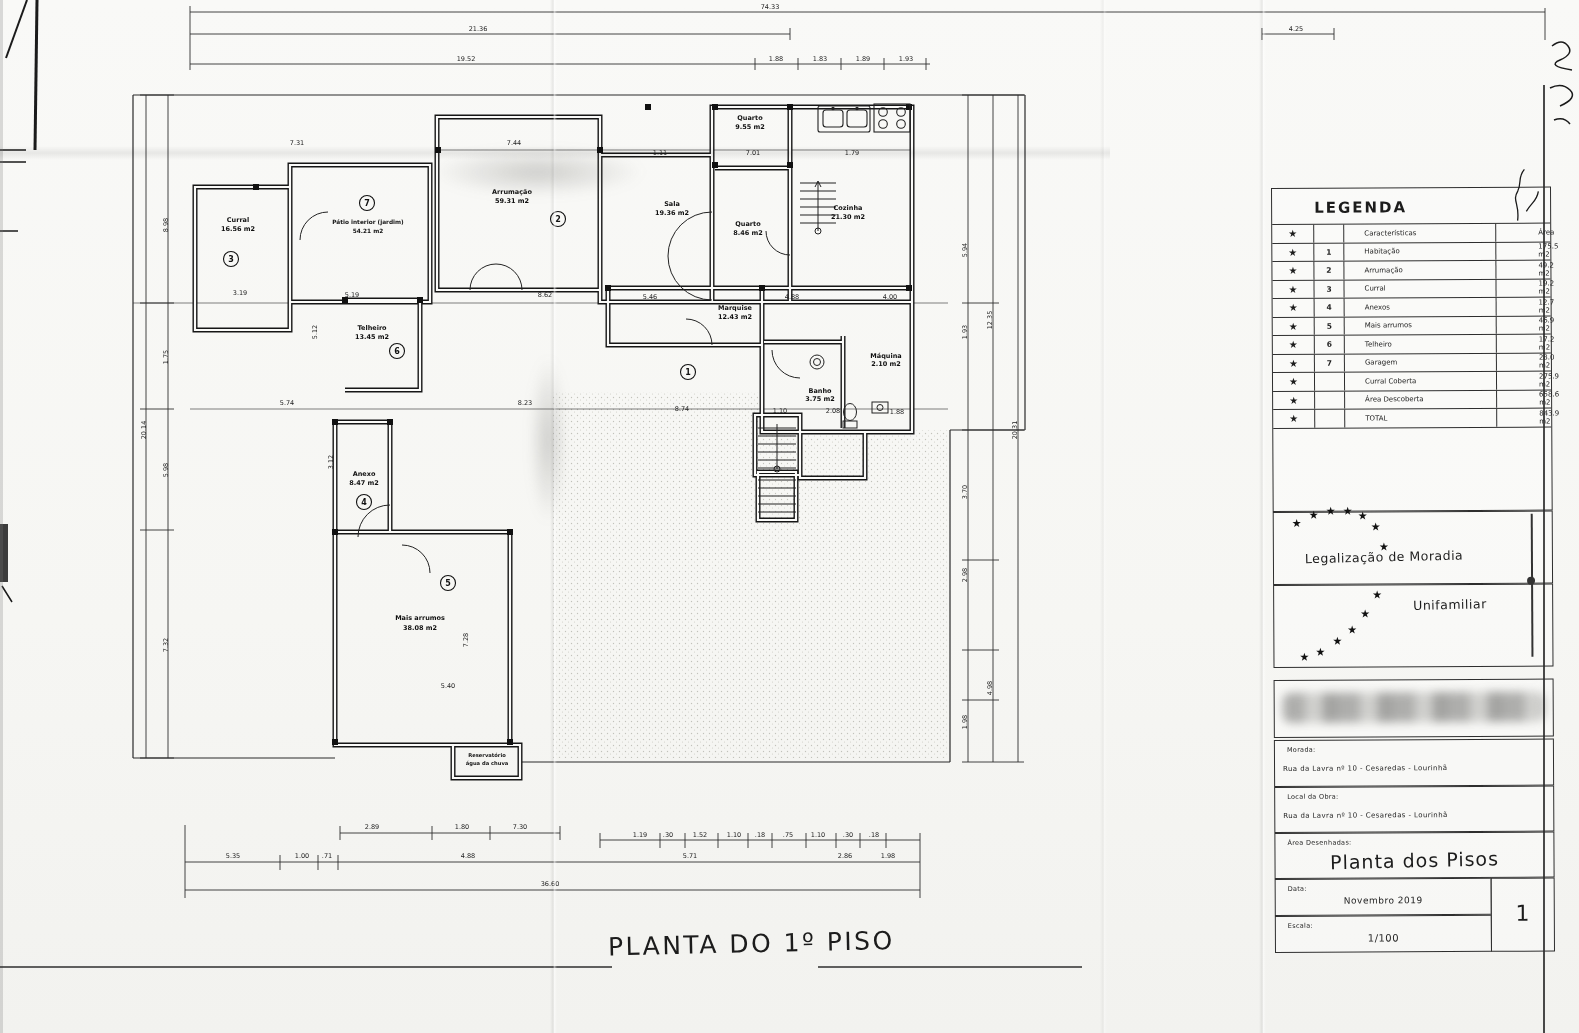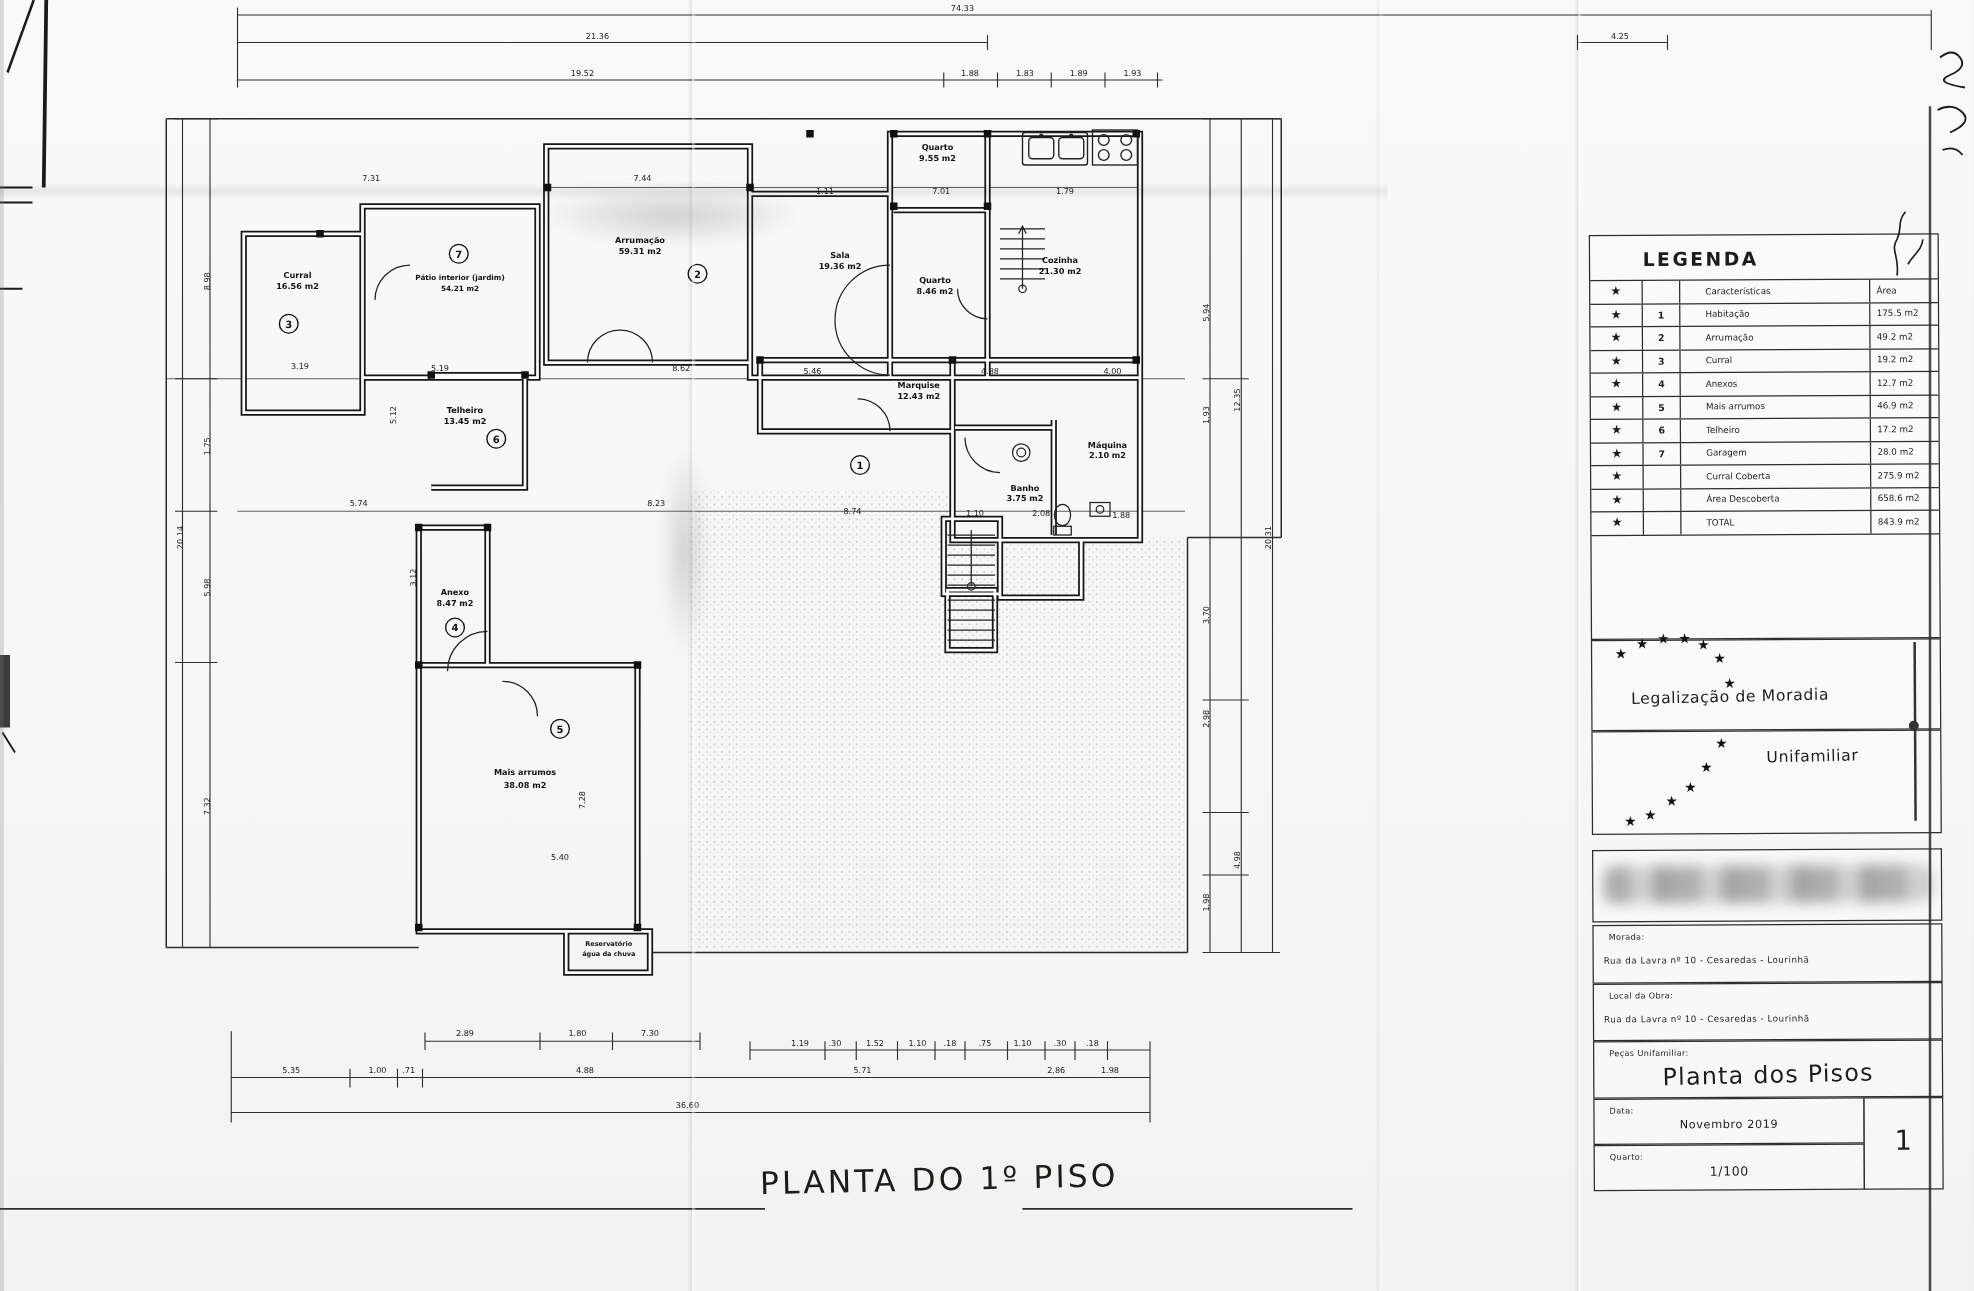--- a/index.html
+++ b/index.html
@@ -26,21 +26,21 @@
     transform:rotate(-0.3deg);transform-origin:top left;}
   .box{position:absolute;left:0;width:280px;border:1.5px solid #2e2e2e;background:rgba(255,255,255,0.35);box-sizing:border-box;}
   .legend-box{top:0;height:324px;}
   .legend-title{position:absolute;left:42px;top:10px;font-size:15px;font-weight:600;letter-spacing:2px;}
   .ltable{position:absolute;left:0;right:0;top:35px;border-top:1.3px solid #2e2e2e;}
   .lrow{display:grid;grid-template-columns:42px 30px 152px 1fr;height:17.5px;align-items:center;border-bottom:1.3px solid #2e2e2e;}
   .lc{height:100%;display:flex;align-items:center;box-sizing:border-box;font-size:7px;}
   .c1{justify-content:center;border-right:1.2px solid #2e2e2e;font-size:10px;}
   .c2{justify-content:center;border-right:1.2px solid #2e2e2e;font-size:7.5px;font-weight:600;}
   .c3{padding-left:20px;border-right:1.2px solid #2e2e2e;}
-  .c4{padding-left:5px;}
+  .c4{padding-left:5px;margin-left:37px;}
   .stamp1{top:324px;height:73px;}
   .stamp2{top:397px;height:83px;}
   .star{position:absolute;font-size:11px;color:#111;line-height:1;}
   .stamp-text{position:absolute;font-size:12.5px;letter-spacing:0.5px;transform:rotate(-1deg);white-space:nowrap;}
   .stamp-line{position:absolute;left:258px;top:327px;width:2px;height:143px;background:#333;}
   .stamp-dot{position:absolute;left:254px;top:390px;width:8px;height:8px;border-radius:50%;background:#333;}
   .blur-box{top:492px;height:58px;}
   .redaction{position:absolute;left:8px;right:8px;top:12px;height:30px;border-radius:8px;filter:blur(5px);
     background:repeating-linear-gradient(90deg,#9c9c9a 0 22px,#c6c6c3 22px 40px,#8f8f8d 40px 55px);opacity:0.8;}
   .morada-box{top:552px;height:47px;}
@@ -424,29 +424,29 @@
 
     <div class="box morada-box">
       <div class="blk-label">Morada:</div>
       <div class="blk-value">Rua da Lavra nº 10  -  Cesaredas  -  Lourinhã</div>
     </div>
     <div class="box obra-box">
       <div class="blk-label">Local da Obra:</div>
       <div class="blk-value">Rua da Lavra nº 10  -  Cesaredas  -  Lourinhã</div>
     </div>
     <div class="box pecas-box">
-      <div class="blk-label">Peças Unifamiliar:</div>
+      <div class="blk-label">Área Desenhadas:</div>
       <div class="pecas-value">Planta dos Pisos</div>
     </div>
     <div class="box data-box">
       <div class="blk-label">Data:</div>
       <div class="small-center">Novembro 2019</div>
     </div>
     <div class="box escala-box">
-      <div class="blk-label">Quarto:</div>
+      <div class="blk-label">Escala:</div>
       <div class="small-center" style="font-size:10px;">1/100</div>
     </div>
     <div class="box sheetno-box">
       <div class="sheet-number">1</div>
     </div>
   </div>
 
   <div class="edge-line"></div>
   <svg class="scrib" style="left:1496px;top:160px;transform:rotate(-28deg);" width="56" height="60">
     <path d="M8,54 C18,40 12,34 22,28 C30,22 28,16 38,12 M20,50 C30,44 34,46 40,38" stroke="#1a1a1a" stroke-width="1.3" fill="none"></path>

